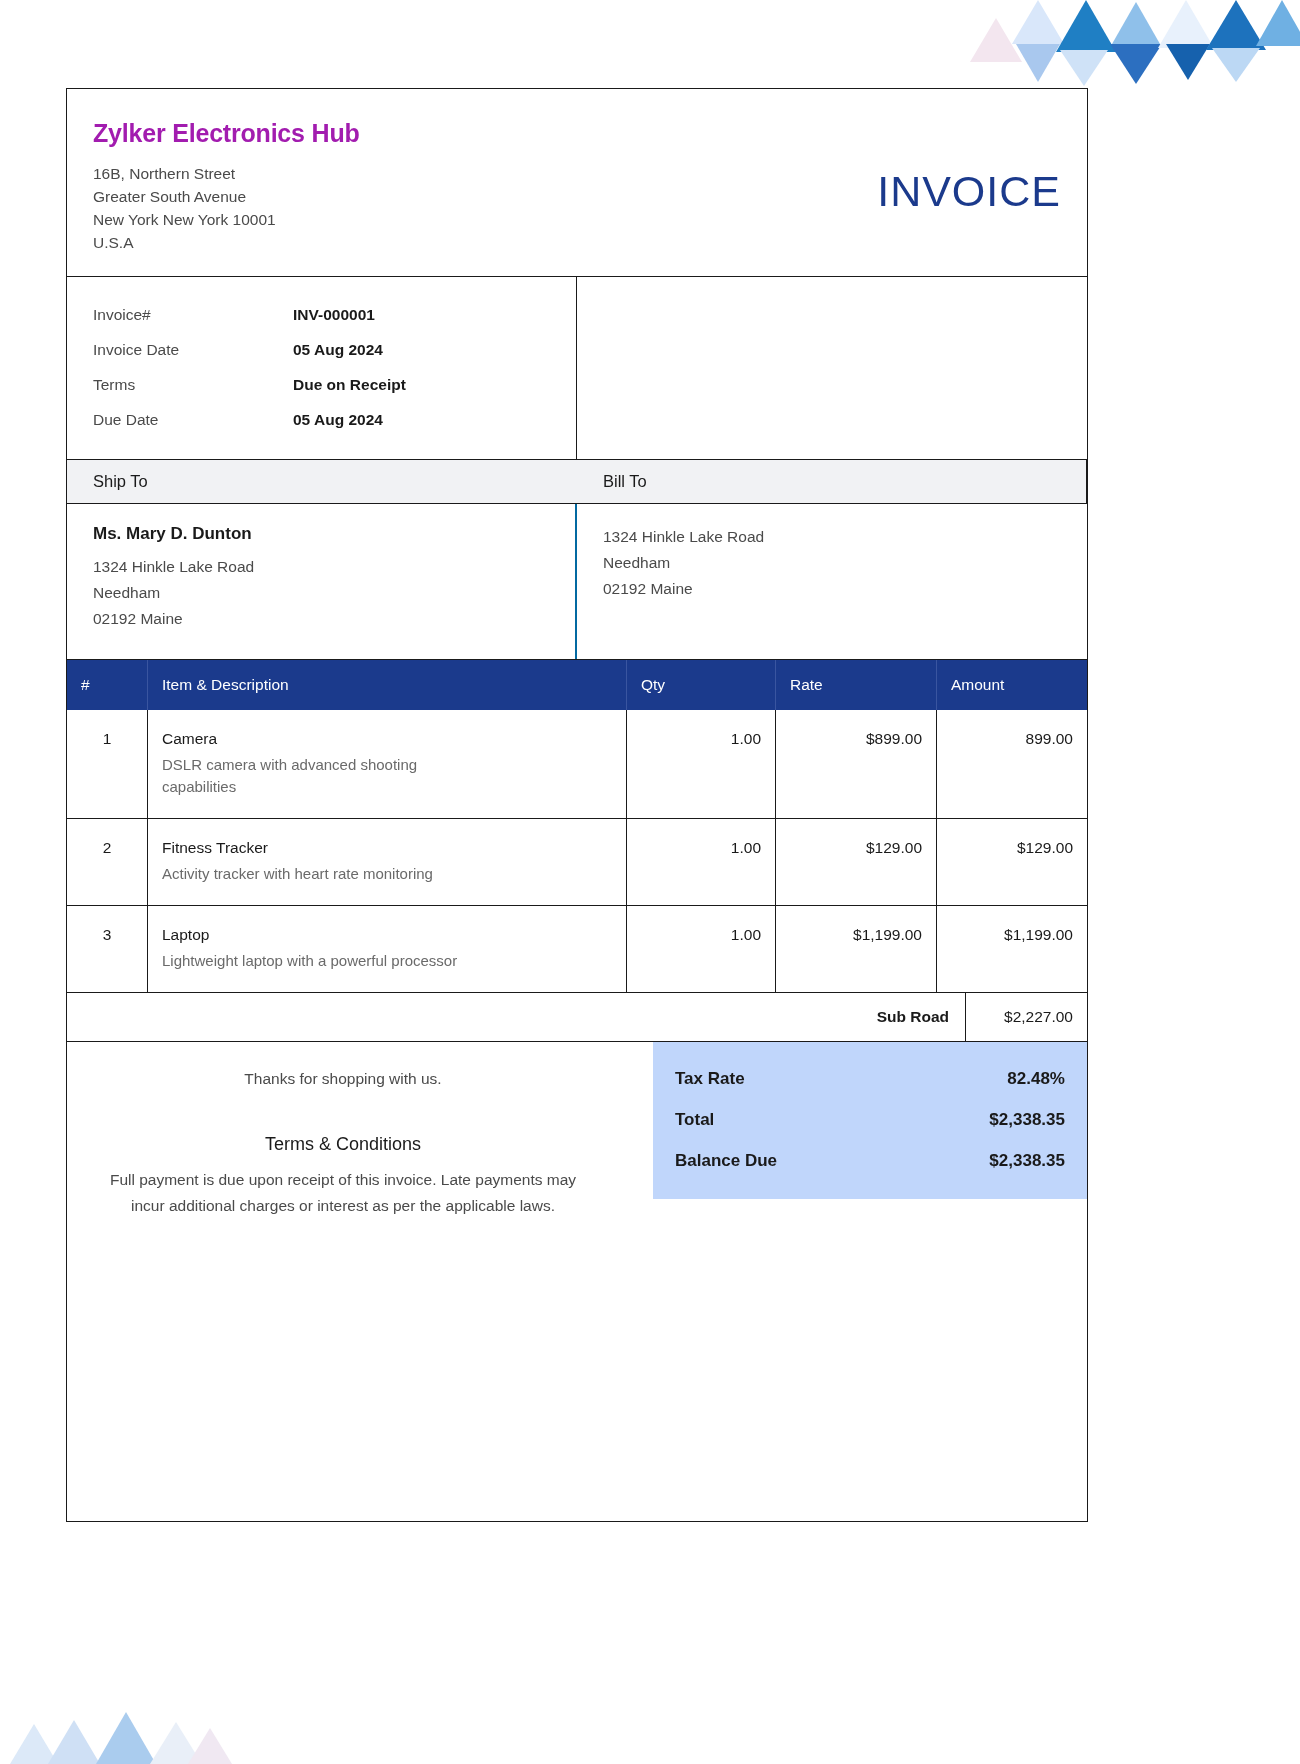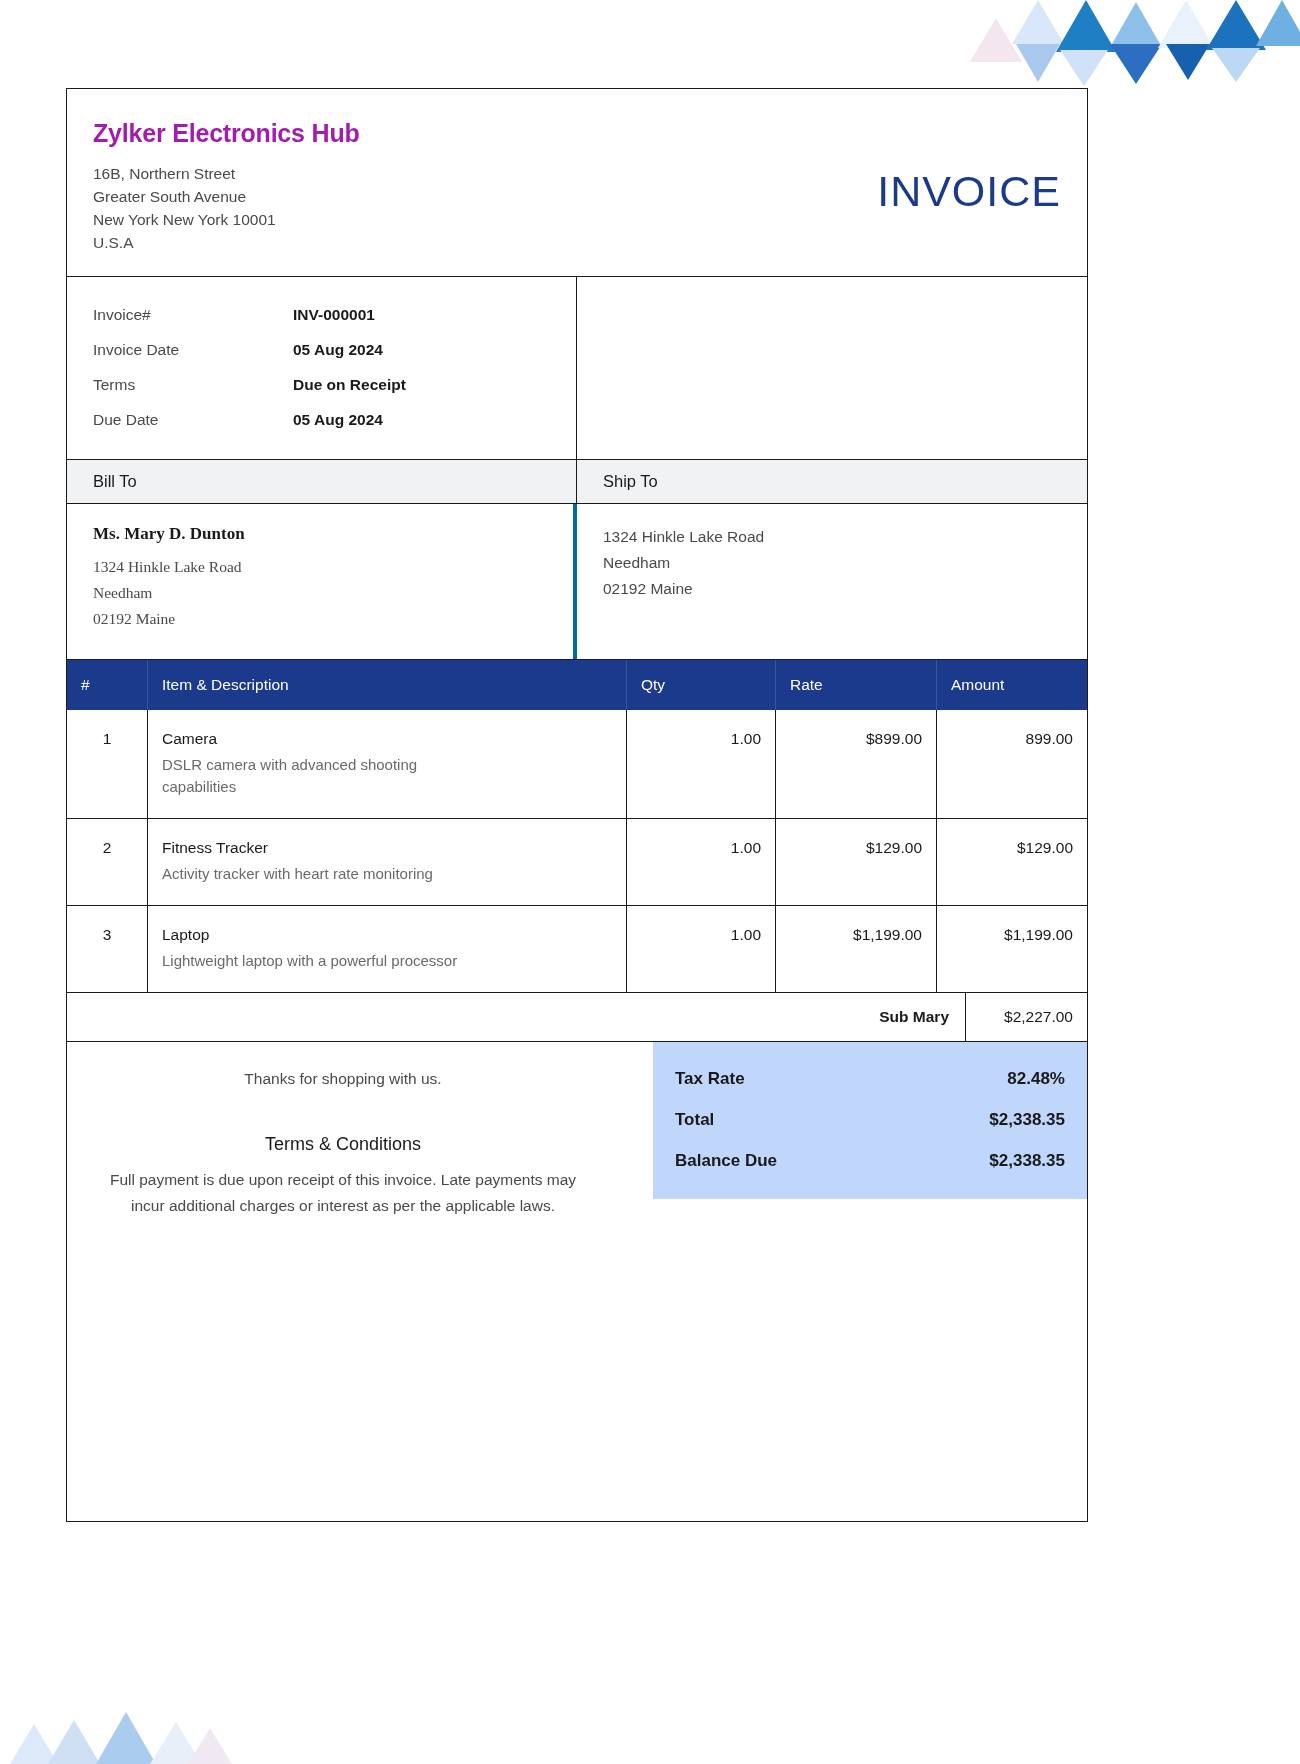--- a/index.html
+++ b/index.html
@@ -119,23 +119,22 @@
   }
 
   .party-body {
     display: flex;
     border-bottom: 1px solid #1a1a1a;
     min-height: 155px;
   }
   .party-body .cell.left {
     width: 510px;
     box-sizing: border-box;
-    border-right: 4px solid #0369a1;
+    border-right: 2px solid #0369a1;
     padding: 20px 26px 20px 26px;
-    font-family: Liberation Serif, serif;
   }
   .party-body .cell.right {
     flex: 1;
     padding: 20px 26px 20px 26px;
   }
   .party-name {
     font-size: 17px;
     font-weight: bold;
     color: #1a1a1a;
     margin-bottom: 10px;
@@ -315,22 +314,22 @@
       </div>
       <div class="meta-line">
         <div class="meta-label">Due Date</div>
         <div class="meta-value">05 Aug 2024</div>
       </div>
     </div>
     <div class="meta-right"></div>
   </div>
 
   <div class="party-head">
+    <div class="cell right">Ship To</div>
     <div class="cell left">Bill To</div>
-    <div class="cell right">Ship To</div>
   </div>
 
   <div class="party-body">
     <div class="cell left">
       <div class="party-name">Ms. Mary D. Dunton</div>
       <div class="party-line">1324 Hinkle Lake Road</div>
       <div class="party-line">Needham</div>
       <div class="party-line">02192 Maine</div>
     </div>
     <div class="cell right">
@@ -378,21 +377,21 @@
           <div class="item-desc">Lightweight laptop with a powerful processor</div>
         </td>
         <td class="c-qty">1.00</td>
         <td class="c-rate">$1,199.00</td>
         <td class="c-amt">$1,199.00</td>
       </tr>
     </tbody>
   </table>
 
   <div class="subtotal-row">
-    <div class="subtotal-label">Sub Mary</div>
+    <div class="subtotal-label">Sub Road</div>
     <div class="subtotal-value">$2,227.00</div>
   </div>
 
   <div class="bottom">
     <div class="notes">
       <div class="thanks">Thanks for shopping with us.</div>
       <div class="terms-title">Terms &amp; Conditions</div>
       <div class="terms-body">Full payment is due upon receipt of this invoice. Late payments may incur additional charges or interest as per the applicable laws.</div>
     </div>
 

